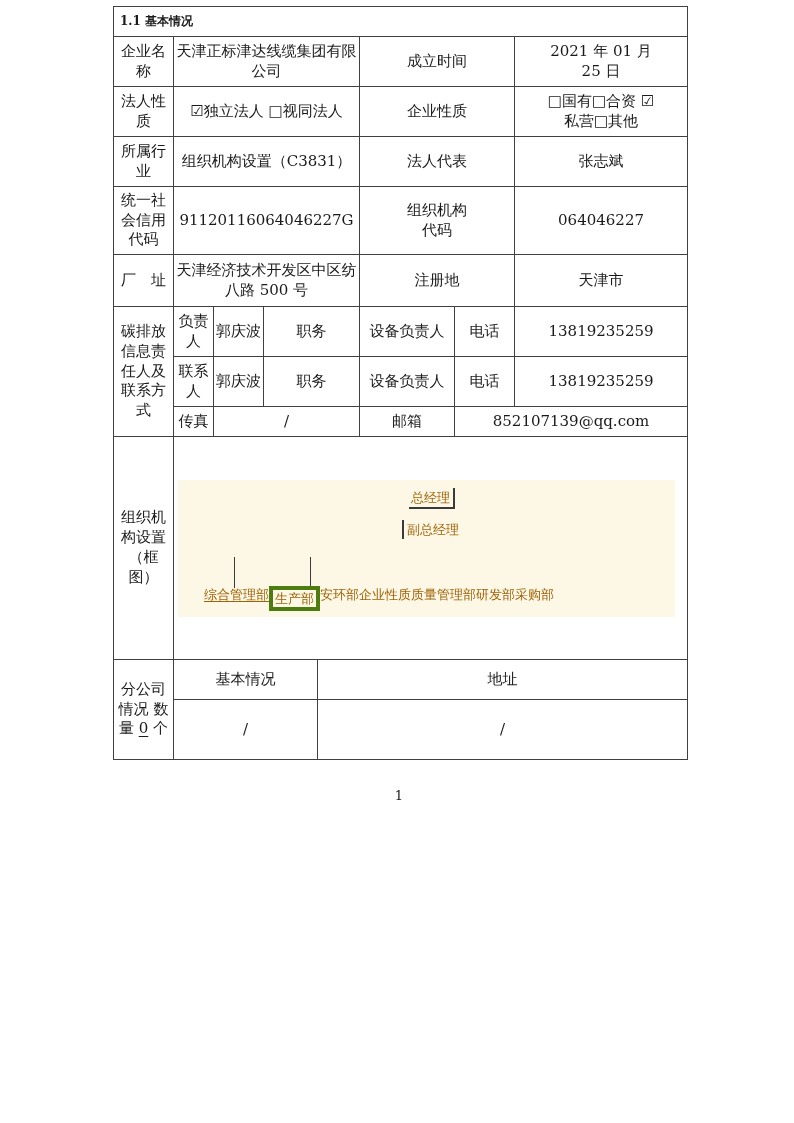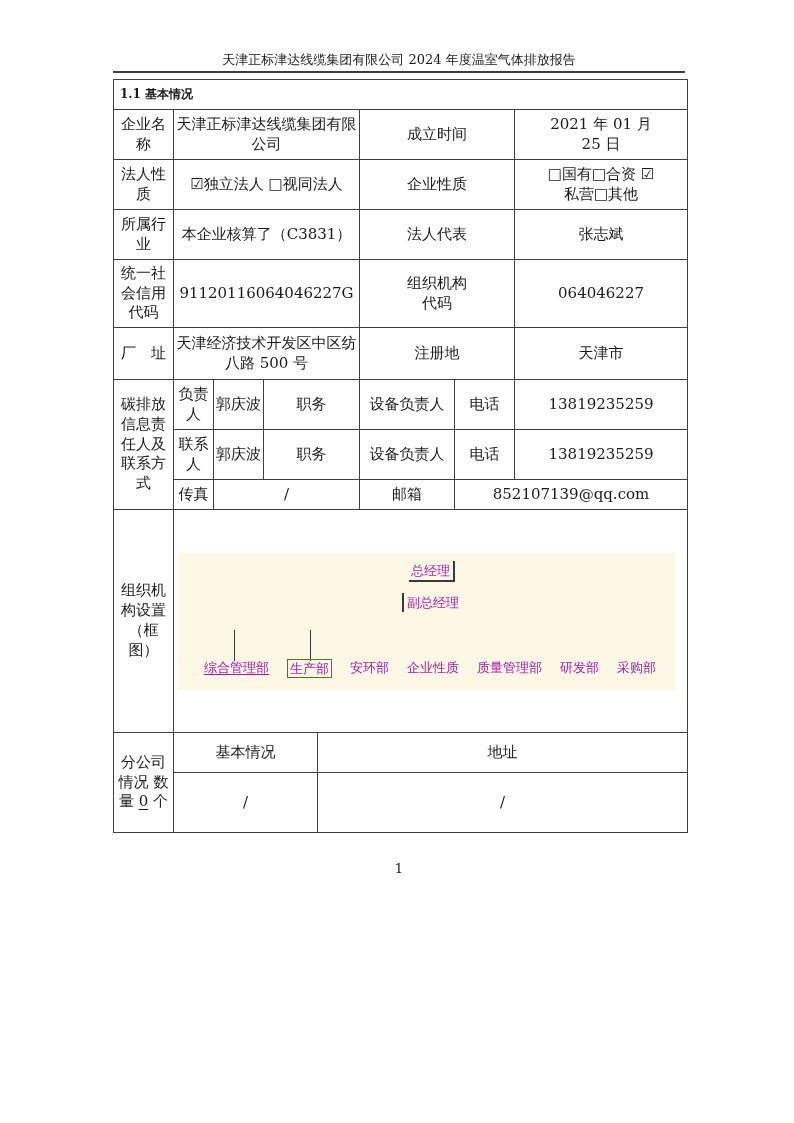--- a/index.html
+++ b/index.html
@@ -26,51 +26,48 @@
     border:1px solid #404040;text-align:center;vertical-align:middle;
     font-size:15px;line-height:1.32;padding:2px;
     white-space:pre-line;word-break:break-all;
   }
   .info-table td.cap{
     font-weight:bold;text-align:left;font-size:12px;padding:2px 2px 2px 6px;
   }
   .org-cell{position:relative;padding:0 !important;}
   .org-chart{
     position:absolute;left:4px;top:43px;width:497px;height:137px;
-    background:#fdf8e6;color:#a21caf;font-size:13px;
+    background:#fdf8e6;color:#a16207;font-size:13px;
   }
   .gm-node{
     position:absolute;left:231px;top:8px;padding:1px 3px 1px 2px;
     border-bottom:2px solid #3a3a3a;border-right:2px solid #3a3a3a;
   }
   .deputy-node{
     position:absolute;left:224px;top:40px;padding:1px 2px 1px 3px;
     border-left:2px solid #3a3a3a;
     text-align:right;
   }
   .vline{position:absolute;width:1px;height:31px;top:77px;background:#3a3a3a;}
   .vline.v1{left:56px;}
   .vline.v2{left:132px;}
   .dept-row{
-    position:absolute;left:26px;top:106px;display:flex;gap:18px;
+    position:absolute;left:26px;top:106px;display:flex;
     white-space:nowrap;
     justify-content:center;
   }
   .dept-u{text-decoration:underline;text-underline-offset:2px;}
-  .dept-box{border:1px solid #4d7c0f;padding:0 2px;}
+  .dept-box{border:4px solid #4d7c0f;padding:0 2px;}
   .page-num{margin-top:28px;text-align:center;font-size:13px;line-height:16px;}
 </style>
 </head>
 <body>
 
 <div class="page">
 
-  <div class="doc-header">
-    <span>天津正标津达线缆集团有限公司 2024 年度温室气体排放报告</span>
-  </div>
 
 
 
   <table class="info-table">
     <colgroup>
       <col style="width:60px">
         <col style="width:40px">
         <col style="width:50px">
         <col style="width:54px">
       <col style="width:42px">
@@ -96,21 +93,21 @@
     <tr style="height:50px">
       <td>法人性质</td>
       <td colspan="4">☑独立法人 □视同法人</td>
       <td colspan="2">企业性质</td>
       <td>□国有□合资 ☑
 私营□其他</td>
     </tr>
 
     <tr style="height:50px">
       <td>所属行业</td>
-      <td colspan="4">本企业核算了（C3831）</td>
+      <td colspan="4">组织机构设置（C3831）</td>
       <td colspan="2">法人代表</td>
       <td>张志斌</td>
     </tr>
 
     <tr style="height:68px">
       <td>统一社会信用代码</td>
       <td colspan="4">91120116064046227G</td>
       <td colspan="2">组织机构
 代码</td>
       <td>064046227</td>

